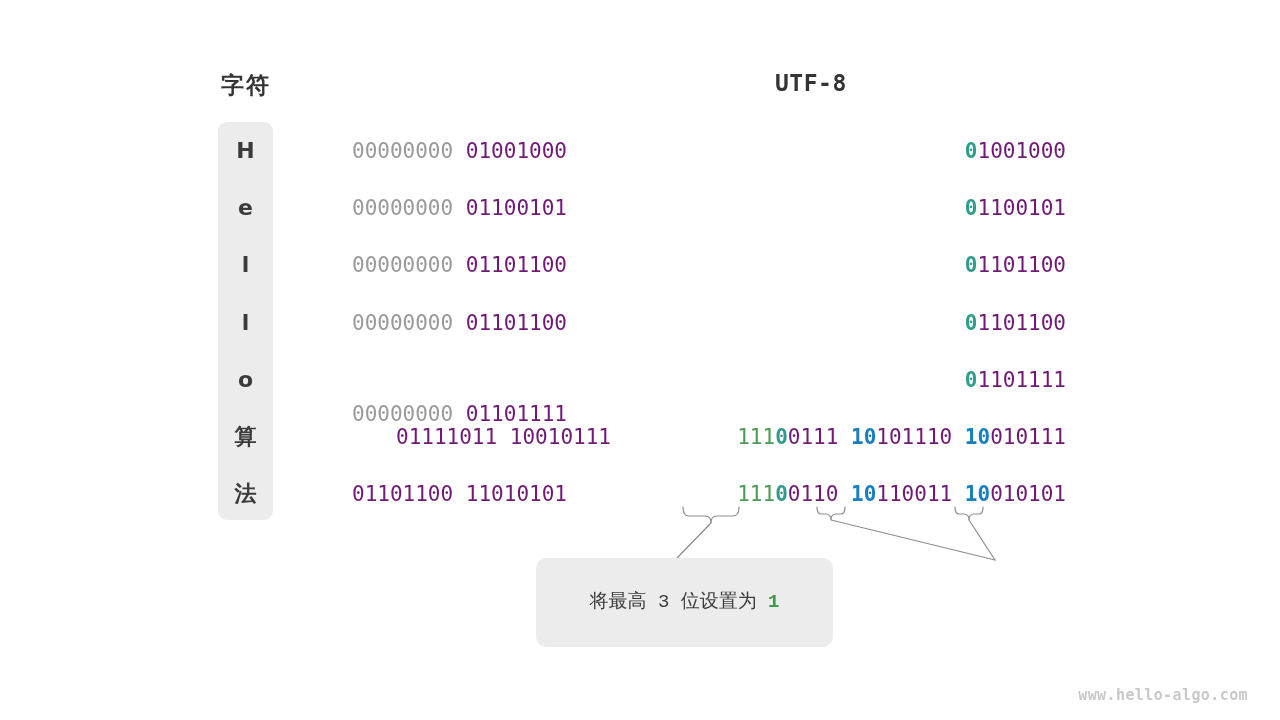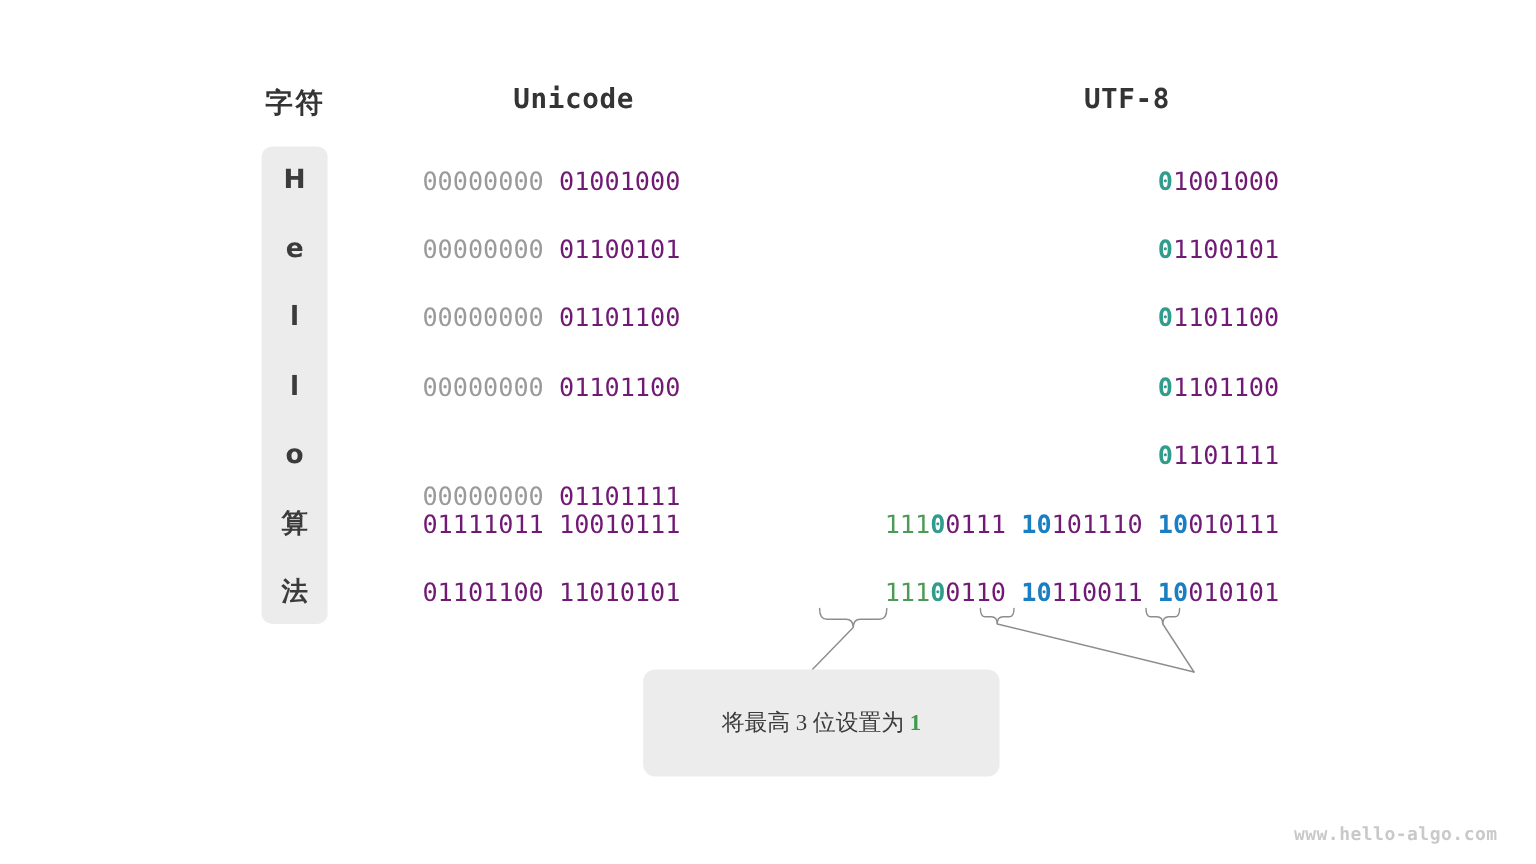--- a/index.html
+++ b/index.html
@@ -34,21 +34,21 @@
     letter-spacing: 0.5px;
     white-space: nowrap;
   }
   .col-header.cjk {
     font-family: "DejaVu Sans", "Liberation Sans", sans-serif;
     font-weight: bold;
     letter-spacing: 2px;
   }
   #hdr-char    { left: 218px; top: 70px; width: 56px; text-align: center; font-family: Liberation Serif, serif; }
   #hdr-unicode { left: 378px; top: 70px; width: 200px; text-align: center; }
-  #hdr-utf8    { left: 775px; top: 70px; width: 200px; text-align: right; }
+  #hdr-utf8    { left: 775px; top: 70px; width: 200px; text-align: left; }
 
   
   #char-panel {
     position: absolute;
     left: 218px;
     top: 122px;
     width: 55px;
     height: 398px;
     background: #ececec;
     border-radius: 9px;
@@ -87,21 +87,21 @@
 
   
   .callout {
     position: absolute;
     background: #ececec;
     border-radius: 10px;
     display: flex;
     flex-direction: column;
     align-items: center;
     justify-content: center;
-    font-family: Liberation Serif, serif;
+    font-family: Liberation Mono, monospace;
     font-size: 19px;
     color: #3b3b3b;
     line-height: 33px;
   }
   #callout-1 { left: 536px; top: 558px; width: 297px; height: 89px; }
   #callout-2 { left: 857px; top: 558px; width: 277px; height: 89px; }
   .callout .line { white-space: pre; }
   .hl-green { color: #3e9a4d; font-weight: bold; }
   .hl-blue  { color: #1a7ec2; font-weight: bold; }
 
@@ -126,21 +126,20 @@
     height: 720px;
     pointer-events: none;
   }
 </style>
 </head>
 <body>
 
 <div id="stage">
 
   <div class="col-header cjk" id="hdr-char">字符</div>
-  <div class="col-header" id="hdr-unicode">Unicode</div>
   <div class="col-header" id="hdr-utf8">UTF-8</div>
 
   <div id="char-panel"></div>
 
   <div id="rows-layer">
       <div class="char-cell" style="top: 136px;">H</div>
       <div class="bin uni-row" style="top: 136px;"><span class="b-dim">00000000</span><span class="b-dim"> </span><span class="b-dark">01001000</span></div>
       <div class="bin utf-row" style="top: 136px;"><span class="b-teal">0</span><span class="b-dark">1001000</span></div>
       <div class="char-cell" style="top: 193.2px;">e</div>
       <div class="bin uni-row" style="top: 193.2px; text-align: center;"><span class="b-dim">00000000</span><span class="b-dim"> </span><span class="b-dark">01100101</span></div>
@@ -148,21 +147,21 @@
       <div class="char-cell" style="top: 250.4px;">l</div>
       <div class="bin uni-row" style="top: 250.4px;"><span class="b-dim">00000000</span><span class="b-dim"> </span><span class="b-dark">01101100</span></div>
       <div class="bin utf-row" style="top: 250.4px;"><span class="b-teal">0</span><span class="b-dark">1101100</span></div>
       <div class="char-cell" style="top: 307.6px;">l</div>
       <div class="bin uni-row" style="top: 307.6px;"><span class="b-dim">00000000</span><span class="b-dim"> </span><span class="b-dark">01101100</span></div>
       <div class="bin utf-row" style="top: 307.6px;"><span class="b-teal">0</span><span class="b-dark">1101100</span></div>
       <div class="char-cell" style="top: 364.8px;">o</div>
       <div class="bin uni-row" style="top: 364.8px; margin-top: 34px;"><span class="b-dim">00000000</span><span class="b-dim"> </span><span class="b-dark">01101111</span></div>
       <div class="bin utf-row" style="top: 364.8px;"><span class="b-teal">0</span><span class="b-dark">1101111</span></div>
       <div class="char-cell" style="top: 422px;">算</div>
-      <div class="bin uni-row" style="top: 422px;"><span class="b-dark">01111011</span><span class="b-dark"> </span><span class="b-dark">10010111</span></div>
+      <div class="bin uni-row" style="top: 422px; margin-left: 44px;"><span class="b-dark">01111011</span><span class="b-dark"> </span><span class="b-dark">10010111</span></div>
       <div class="bin utf-row" style="top: 422px;"><span class="b-green">111</span><span class="b-teal">0</span><span class="b-dark">0111</span><span class="b-dark"> </span><span class="b-blue">10</span><span class="b-dark">101110</span><span class="b-dark"> </span><span class="b-blue">10</span><span class="b-dark">010111</span></div>
       <div class="char-cell" style="top: 479.2px;">法</div>
       <div class="bin uni-row" style="top: 479.2px;"><span class="b-dark">01101100</span><span class="b-dark"> </span><span class="b-dark">11010101</span></div>
       <div class="bin utf-row" style="top: 479.2px;"><span class="b-green">111</span><span class="b-teal">0</span><span class="b-dark">0110</span><span class="b-dark"> </span><span class="b-blue">10</span><span class="b-dark">110011</span><span class="b-dark"> </span><span class="b-blue">10</span><span class="b-dark">010101</span></div>
     </div>
 
   <svg id="connectors" viewBox="0 0 1280 720" xmlns="http://www.w3.org/2000/svg">
     <g fill="none" stroke="#8d8d8d" stroke-width="1.2" stroke-linecap="round">
 
       <path d="M683,507 Q683,516 689,516 L705,516 Q711,516 711,523 Q711,516 717,516 L733,516 Q739,516 739,507"></path>

